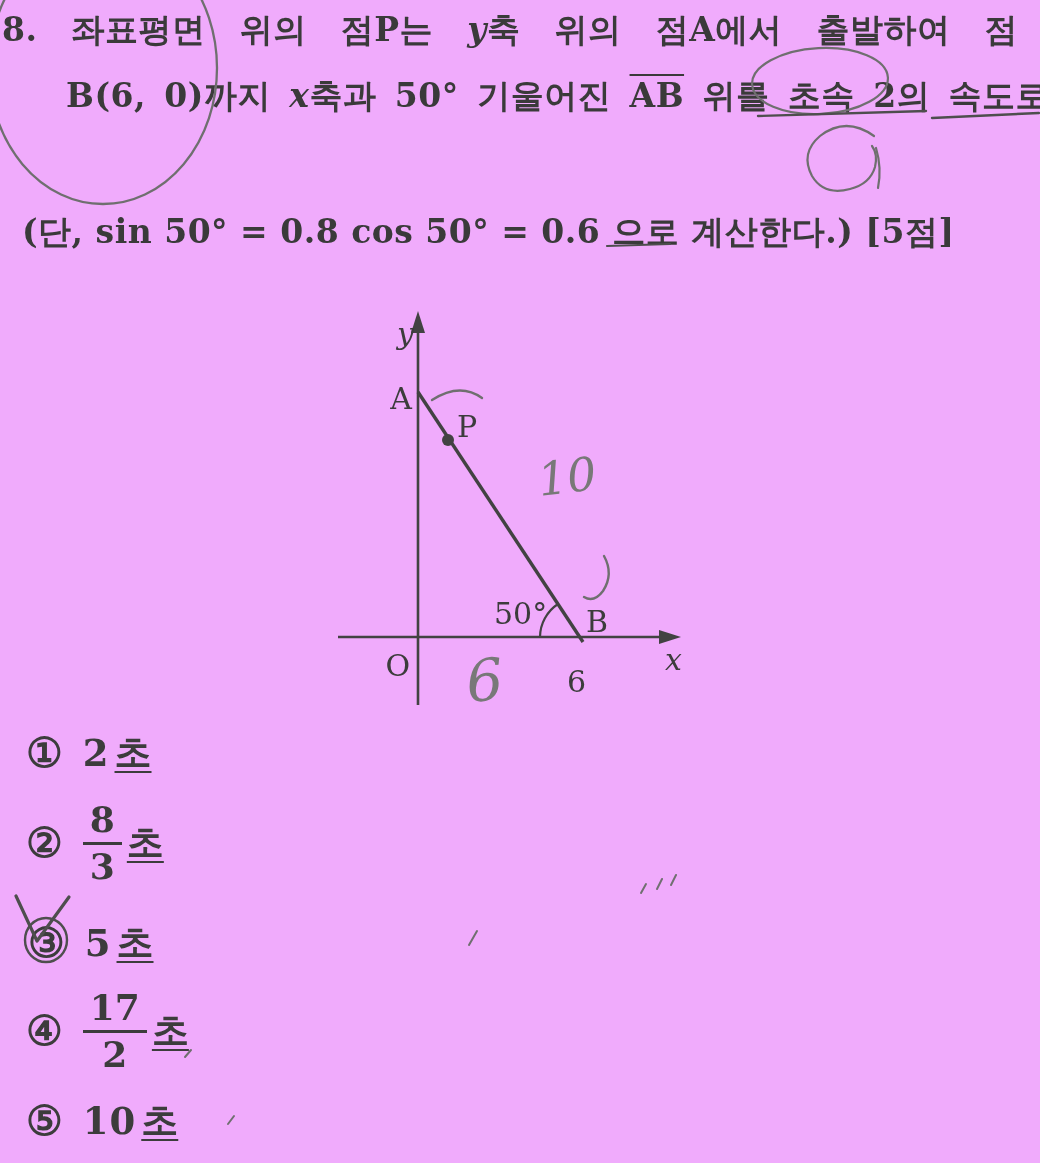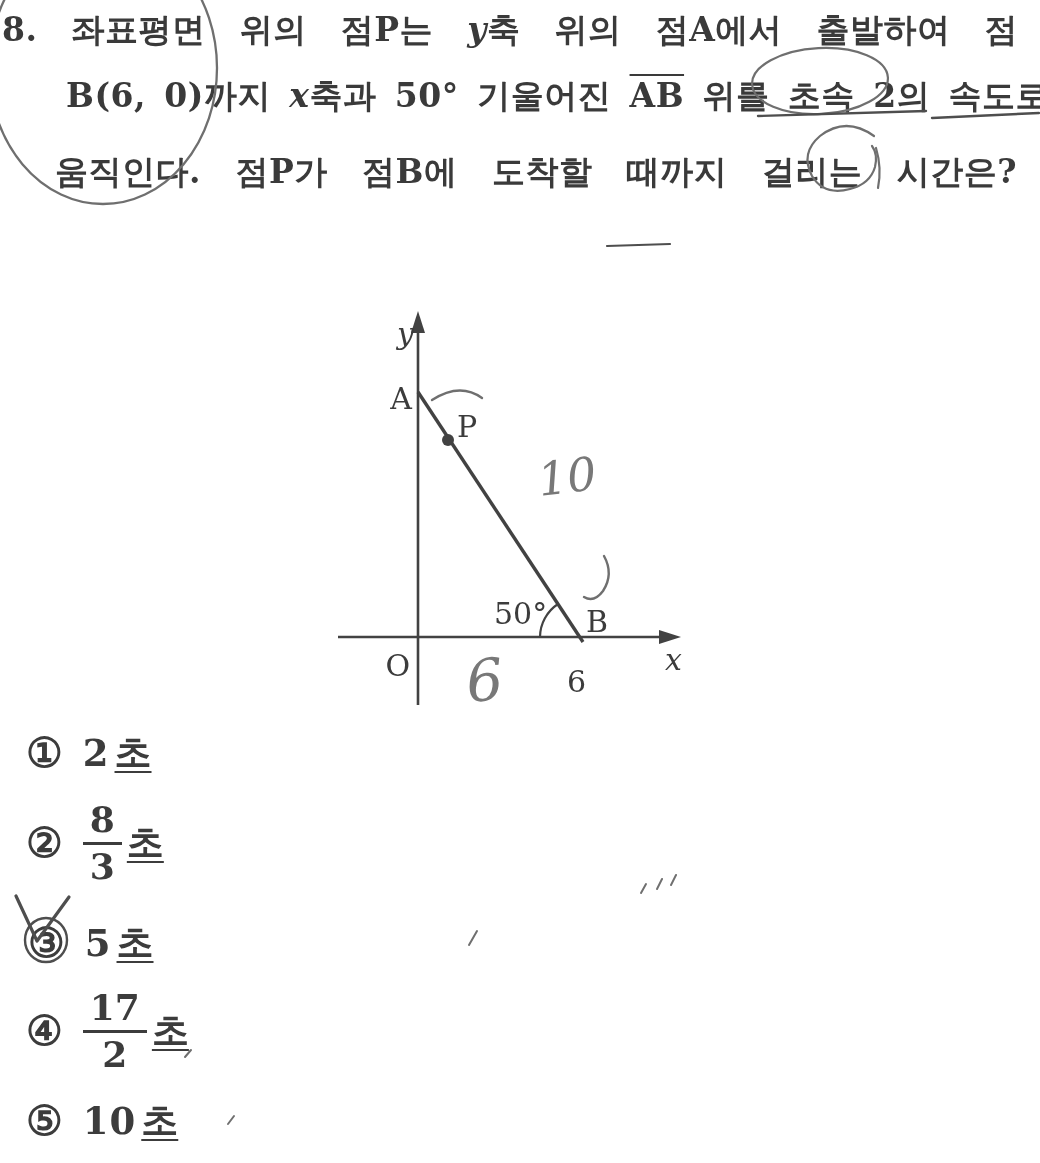--- a/index.html
+++ b/index.html
@@ -1,16 +1,16 @@
 <!DOCTYPE html>
 <html><head>
 <meta charset="utf-8">
 <style>
   html,body{margin:0;padding:0;background:#e8e8e8;}
-  .page{position:relative;width:1040px;height:1163px;background:#ffffff;overflow:hidden;
+  .page{position:relative;width:1040px;height:1163px;background:#f0abfc;overflow:hidden;
         font-family:"DejaVu Serif","Liberation Serif",serif;color:#3a3a3a;}
   
   .qline{position:absolute;font-size:33px;font-weight:600;letter-spacing:.5px;
          line-height:1.35;text-align:justify;text-align-last:justify;color:#3a3a3a;}
   #l1{left:2px;top:8px;width:1016px;}
   #l2{left:66px;top:74px;width:983px;}
   #l3{left:55px;top:150px;width:962px;}
   #l4{left:22px;top:210px;width:945px;text-align-last:auto;}
   .var{font-style:italic;}
   .ab-over{text-decoration:overline;text-decoration-thickness:2px;}
@@ -39,22 +39,22 @@
 </style>
 </head>
 <body>
 
 <div class="page">
 
   <div class="qline" id="l1"><span>8.</span> <span>좌표평면 위의 점P는 </span><span class="var">y</span><span>축 위의 점A에서 출발하여 점</span></div>
 
   <div class="qline" id="l2"><span>B(6, 0)까지 </span><span class="var">x</span><span>축과 50° 기울어진 </span><span class="ab-over">AB</span><span> 위를 초속 2의 속도로</span></div>
 
-  <div class="qline" id="l3">움직인다. 점P가 점B에 도착할 때까지 걸리는 시간은?</div>
 
+  <div class="qline" id="l4">(단, sin 50° = 0.8  cos 50° = 0.6 으로 계산한다.) [5점]</div>
 
   <svg id="diagram" width="380" height="445" viewBox="0 0 380 445">
 
     <line class="ink" x1="98" y1="48" x2="98" y2="425" stroke-width="2.6"></line>
     <path class="ink-fill" d="M 98 31 L 91 53 L 105 53 Z"></path>
 
     <line class="ink" x1="18" y1="357" x2="346" y2="357" stroke-width="2.6"></line>
     <path class="ink-fill" d="M 361 357 L 339 350 L 339 364 Z"></path>
 
     <line class="ink" x1="98" y1="112" x2="263" y2="362" stroke-width="3.4"></line>

